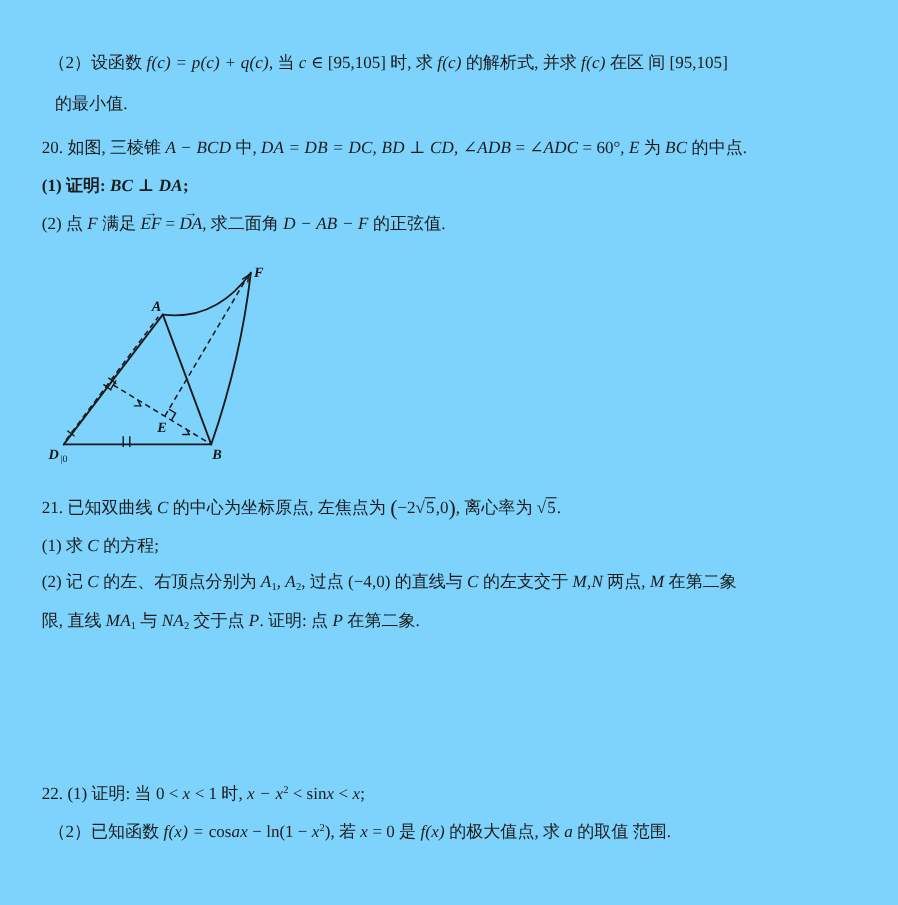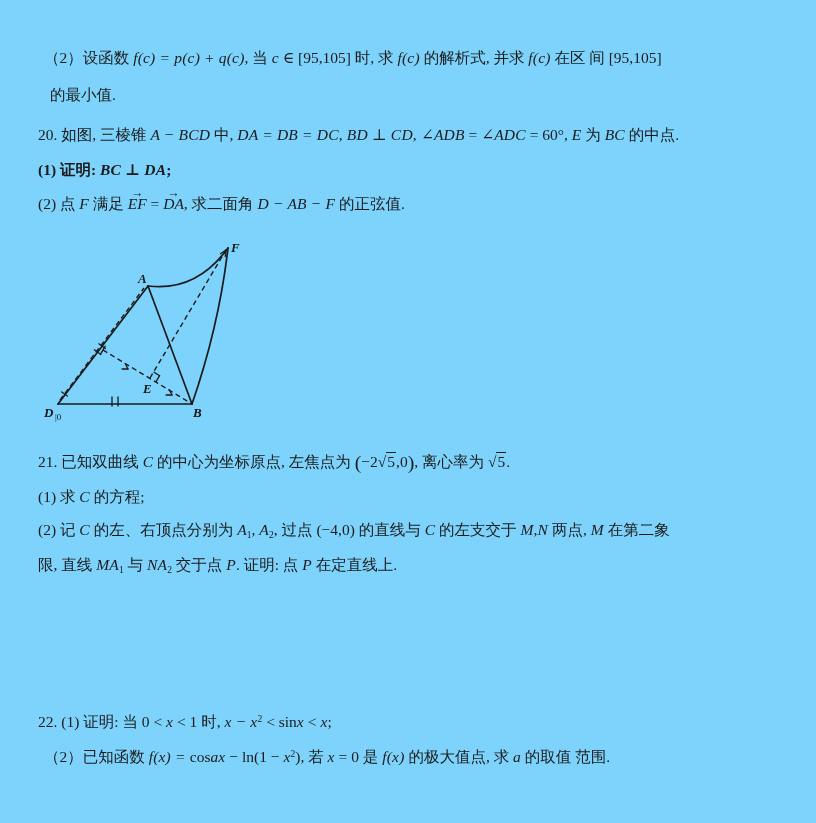--- a/index.html
+++ b/index.html
@@ -40,21 +40,21 @@
 <div id="page">
   <div id="doc-body">
       <div class="line" style="left: 44px; top: 48px;"><span class="seg-c">（2）设函数 </span><span class="seg-m">f(c) = p(c) + q(c)</span><span class="seg-c">, 当 </span><span class="seg-m">c</span><span class="seg-r"> ∈ [95,105] </span><span class="seg-c">时, 求 </span><span class="seg-m">f(c)</span><span class="seg-c"> 的解析式, 并求 </span><span class="seg-m">f(c)</span><span class="seg-c"> 在区 间 </span><span class="seg-r">[95,105]</span></div>
       <div class="line" style="left: 27px; top: 85px; margin-left: 23px;"><span class="seg-c">的最小值.</span></div>
       <div class="line" style="left: 38px; top: 125px;"><span class="seg-r">20. </span><span class="seg-c">如图, 三棱锥 </span><span class="seg-m">A − BCD</span><span class="seg-c"> 中, </span><span class="seg-m">DA = DB = DC, BD ⊥ CD, </span><span class="seg-r">∠</span><span class="seg-m">ADB</span><span class="seg-r"> = ∠</span><span class="seg-m">ADC</span><span class="seg-r"> = 60°, </span><span class="seg-m">E</span><span class="seg-c"> 为 </span><span class="seg-m">BC</span><span class="seg-c"> 的中点.</span></div>
       <div class="line" style="left: 38px; top: 160px; font-weight: bold;"><span class="seg-r">(1) </span><span class="seg-c">证明: </span><span class="seg-m">BC ⊥ DA</span><span class="seg-c">;</span></div>
       <div class="line" style="left: 38px; top: 193px;"><span class="seg-r">(2) </span><span class="seg-c">点 </span><span class="seg-m">F</span><span class="seg-c"> 满足 </span><span class="ovwrap"><span class="ovmark">→</span><span>EF</span></span><span class="seg-r"> = </span><span class="ovwrap"><span class="ovmark">→</span><span>DA</span></span><span class="seg-c">, 求二面角 </span><span class="seg-m">D − AB − F</span><span class="seg-c"> 的正弦值.</span></div>
       <div class="line" style="left: 38px; top: 452px;"><span class="seg-r">21. </span><span class="seg-c">已知双曲线 </span><span class="seg-m">C</span><span class="seg-c"> 的中心为坐标原点, 左焦点为 </span><span class="seg-bp">(</span><span class="seg-r">−2</span><span class="seg-r">√</span><span class="seg-sq">5</span><span class="seg-r">,0</span><span class="seg-bp">)</span><span class="seg-c">, 离心率为 </span><span class="seg-r">√</span><span class="seg-sq">5</span><span class="seg-r">.</span></div>
       <div class="line" style="left: 38px; top: 487px;"><span class="seg-r">(1) </span><span class="seg-c">求 </span><span class="seg-m">C</span><span class="seg-c"> 的方程;</span></div>
       <div class="line" style="left: 38px; top: 520px;"><span class="seg-r">(2) </span><span class="seg-c">记 </span><span class="seg-m">C</span><span class="seg-c"> 的左、右顶点分别为 </span><span class="seg-m">A</span><span class="seg-sb">1</span><span class="seg-r">, </span><span class="seg-m">A</span><span class="seg-sb">2</span><span class="seg-c">, 过点 </span><span class="seg-r">(−4,0)</span><span class="seg-c"> 的直线与 </span><span class="seg-m">C</span><span class="seg-c"> 的左支交于 </span><span class="seg-m">M,N</span><span class="seg-c"> 两点, </span><span class="seg-m">M</span><span class="seg-c"> 在第二象</span></div>
-      <div class="line" style="left: 38px; top: 555px;"><span class="seg-c">限, 直线 </span><span class="seg-m">MA</span><span class="seg-sb">1</span><span class="seg-c"> 与 </span><span class="seg-m">NA</span><span class="seg-sb">2</span><span class="seg-c"> 交于点 </span><span class="seg-m">P</span><span class="seg-c">. 证明: 点 </span><span class="seg-m">P</span><span class="seg-c"> 在定直线上.</span></div>
+      <div class="line" style="left: 38px; top: 555px;"><span class="seg-c">限, 直线 </span><span class="seg-m">MA</span><span class="seg-sb">1</span><span class="seg-c"> 与 </span><span class="seg-m">NA</span><span class="seg-sb">2</span><span class="seg-c"> 交于点 </span><span class="seg-m">P</span><span class="seg-c">. 证明: 点 </span><span class="seg-m">P</span><span class="seg-c"> 在第二象.</span></div>
       <div class="line" style="left: 38px; top: 712px;"><span class="seg-r">22. (1) </span><span class="seg-c">证明: 当 </span><span class="seg-r">0 &lt; </span><span class="seg-m">x</span><span class="seg-r"> &lt; 1 </span><span class="seg-c">时, </span><span class="seg-m">x − x</span><span class="seg-sp">2</span><span class="seg-r"> &lt; sin</span><span class="seg-m">x</span><span class="seg-r"> &lt; </span><span class="seg-m">x</span><span class="seg-c">;</span></div>
       <div class="line" style="left: 44px; top: 747px;"><span class="seg-c">（2）已知函数 </span><span class="seg-m">f(x) = </span><span class="seg-r">cos</span><span class="seg-m">ax</span><span class="seg-r"> − ln(1 − </span><span class="seg-m">x</span><span class="seg-sp">2</span><span class="seg-r">)</span><span class="seg-c">, 若 </span><span class="seg-m">x</span><span class="seg-r"> = 0 </span><span class="seg-c">是 </span><span class="seg-m">f(x)</span><span class="seg-c"> 的极大值点, 求 </span><span class="seg-m">a</span><span class="seg-c"> 的取值 范围.</span></div>
     </div>
   <div id="figure-box">
     <svg xmlns="http://www.w3.org/2000/svg" viewBox="0 0 215 200">
         <line x1="20" y1="176" x2="154" y2="176" stroke="#1a1a1a" stroke-width="1.7" stroke-linecap="round"></line>
         <line x1="20" y1="176" x2="110" y2="58" stroke="#1a1a1a" stroke-width="1.7" stroke-linecap="round"></line>
         <line x1="110" y1="58" x2="154" y2="176" stroke="#1a1a1a" stroke-width="1.7" stroke-linecap="round"></line>
         <path d="M110,58 Q158,64 190,20" fill="none" stroke="#1a1a1a" stroke-width="1.7" stroke-linecap="round"></path>
         <path d="M154,176 Q181,98 190,20" fill="none" stroke="#1a1a1a" stroke-width="1.7" stroke-linecap="round"></path>

